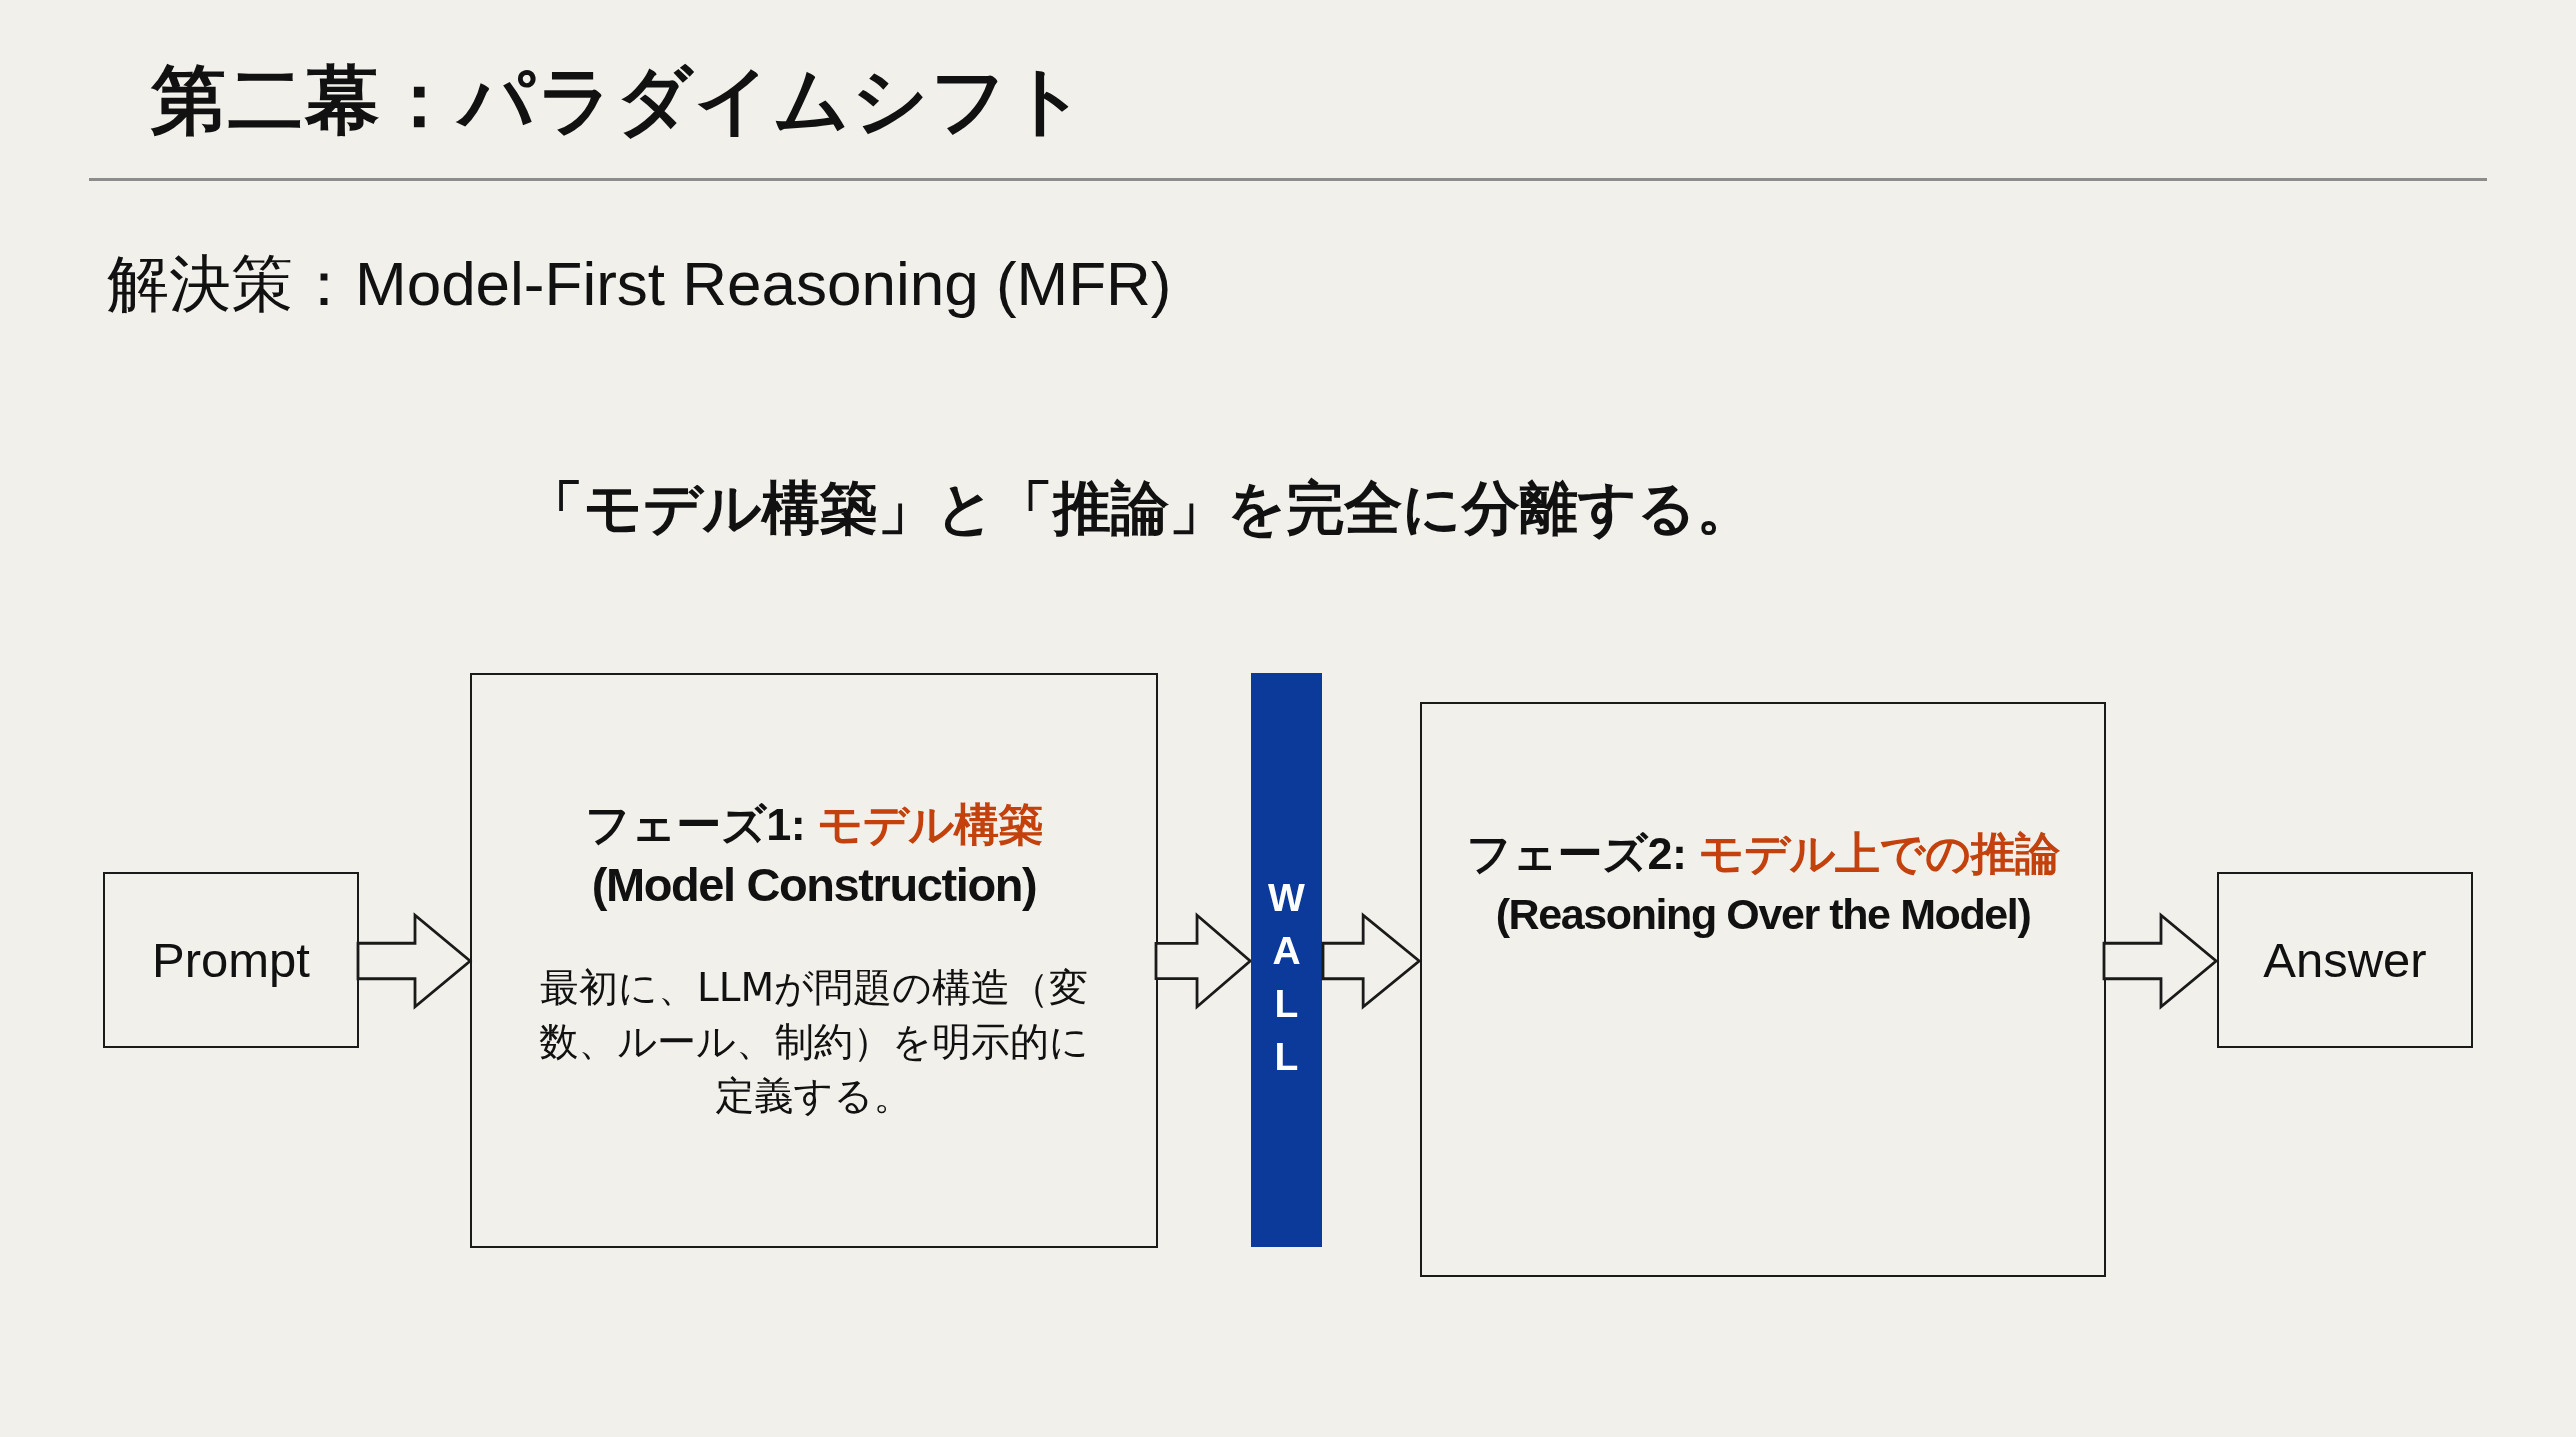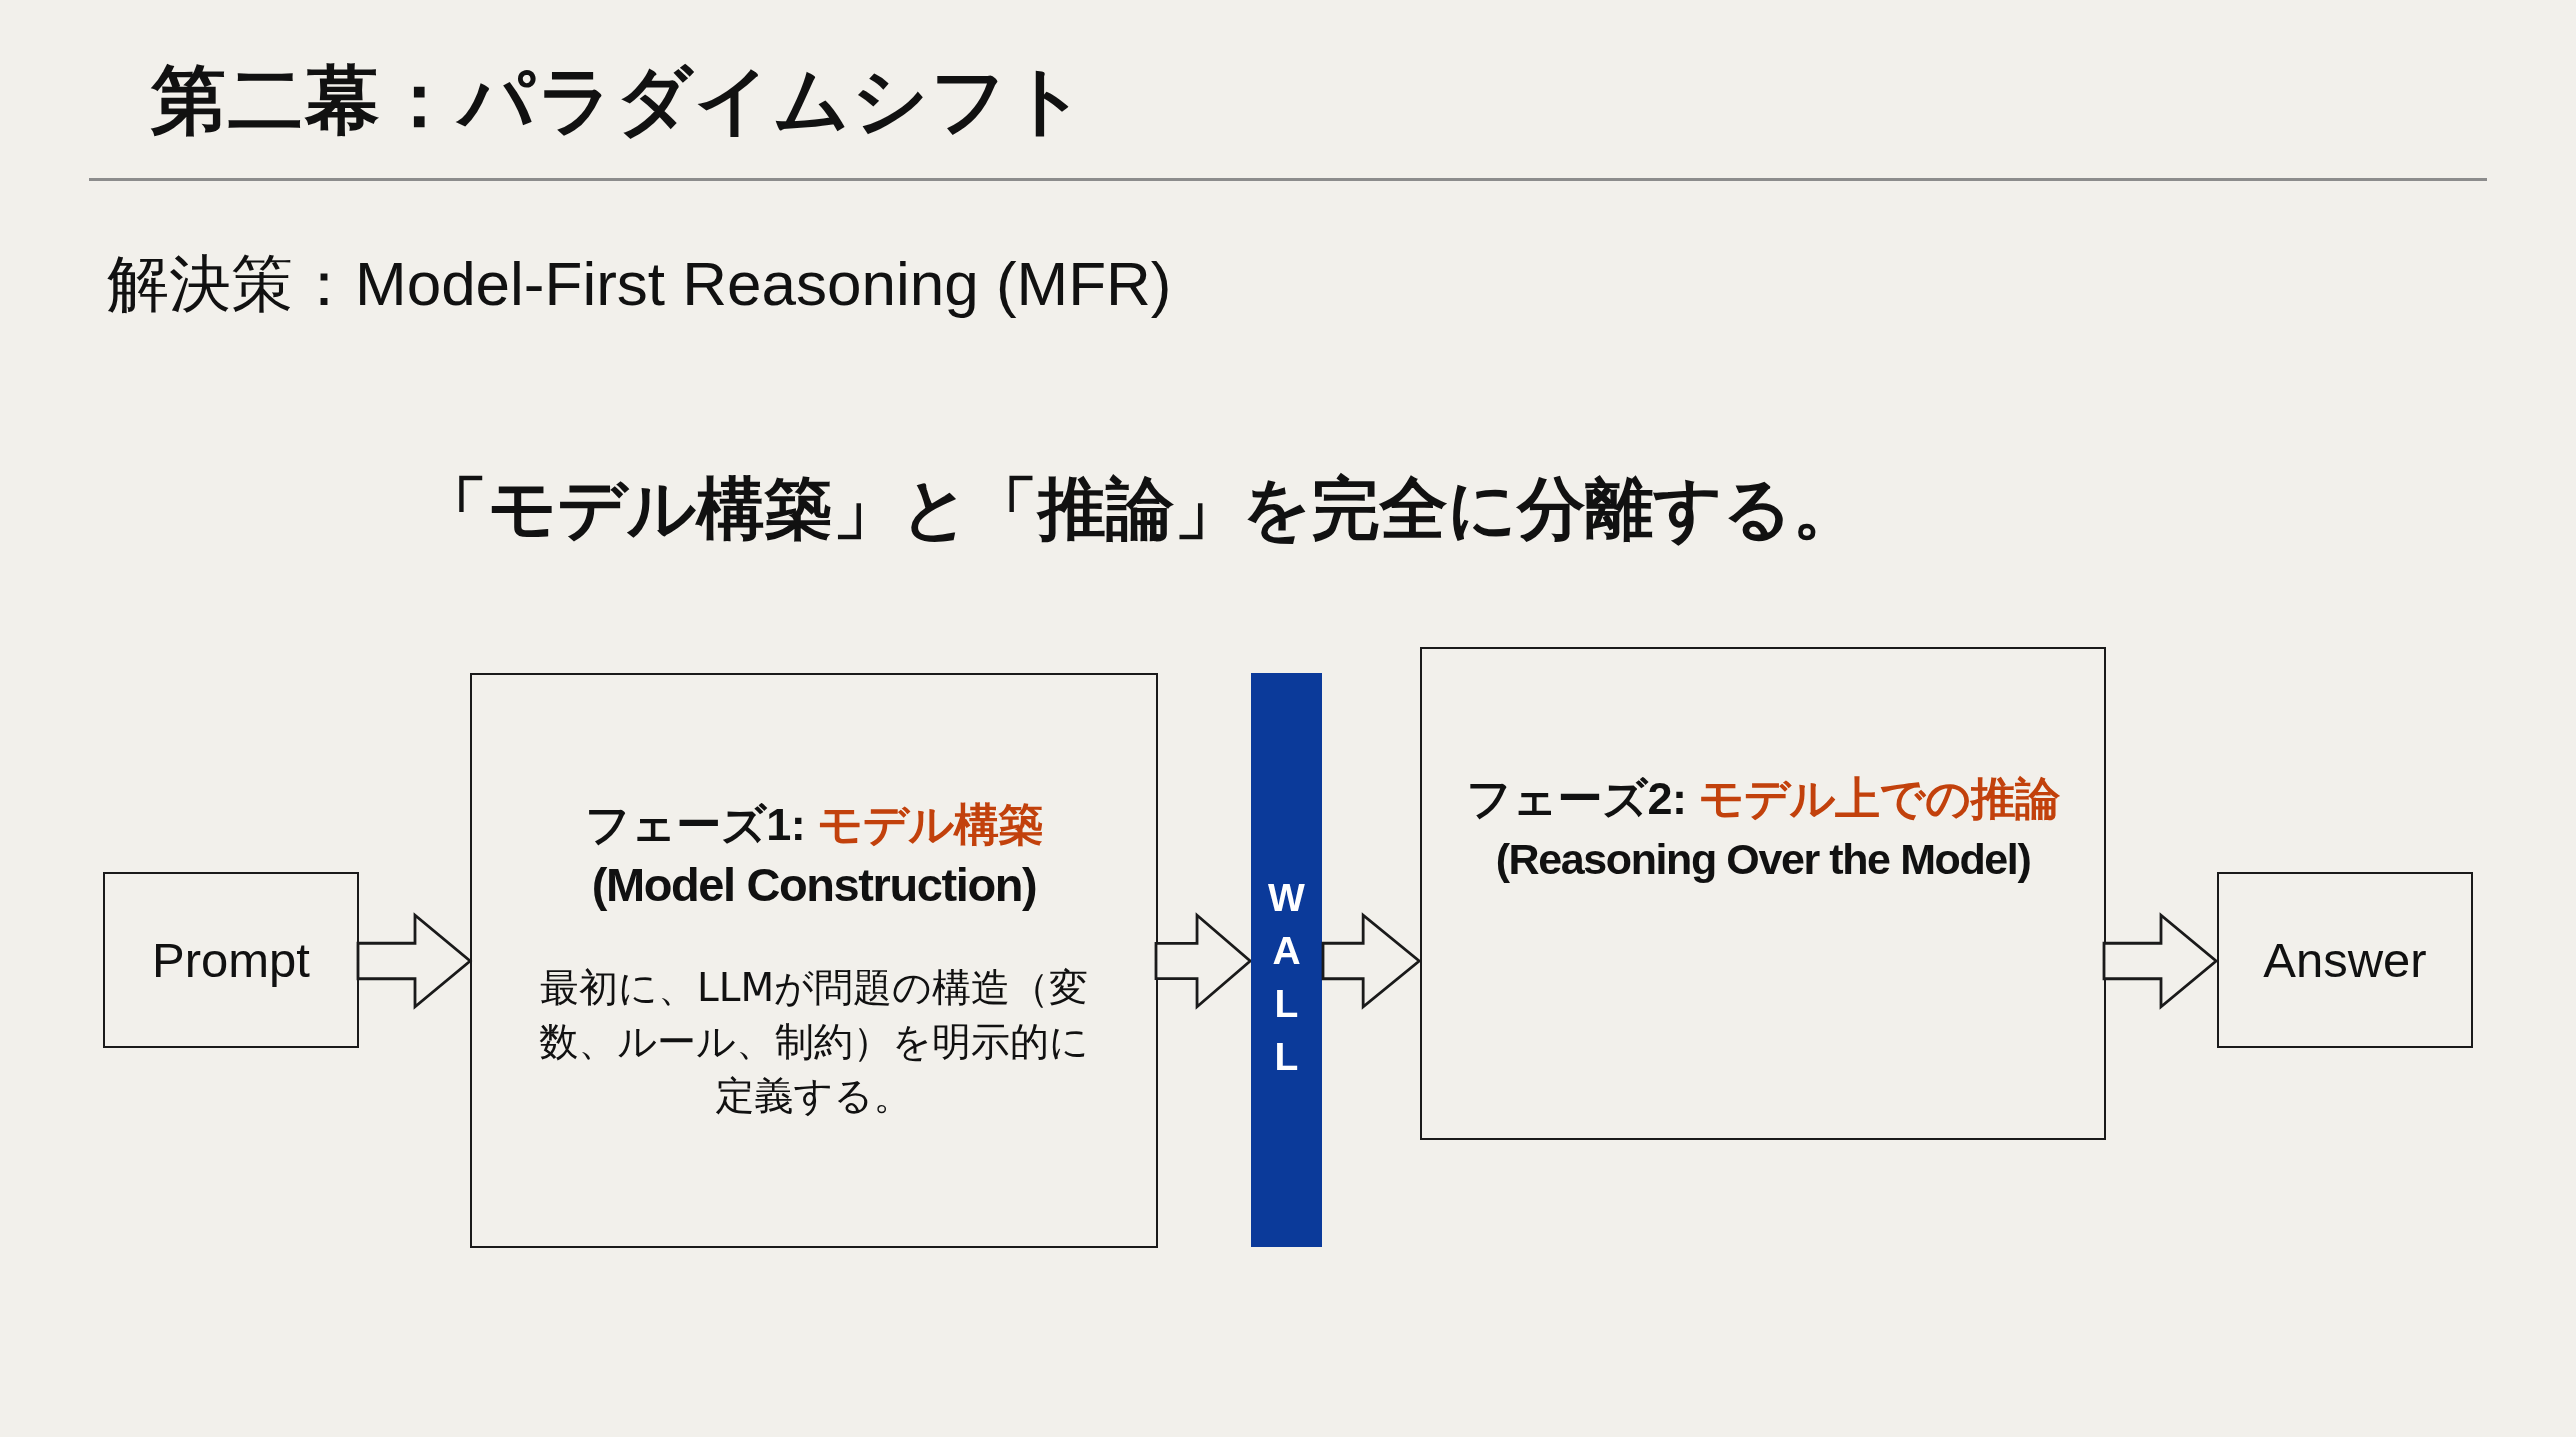--- a/index.html
+++ b/index.html
@@ -15,21 +15,21 @@
     letter-spacing: 1.9px; white-space: nowrap; margin-left: 46px;
   }
   .divider { left: 89px; top: 178px; width: 2398px; height: 2.8px; background: #8c8c8c; }
   .subtitle {
     left: 107px; top: 242px; font-size: 62px; line-height: 84px; white-space: nowrap;
     font-family: "Liberation Sans", sans-serif;
   }
   .subtitle .jp { font-family: "DejaVu Sans", sans-serif; }
   .headline {
     left: 0; top: 457px; width: 2280px; text-align: center;
-    font-size: 68px; font-weight: bold; line-height: 103px; white-space: nowrap;
+    font-size: 58px; font-weight: bold; line-height: 103px; white-space: nowrap;
   }
   .box { border: 2.8px solid #1a1a1a; box-sizing: border-box; background: transparent; }
   .small-box {
     display: flex; align-items: center; justify-content: center;
     font-family: "Liberation Sans", sans-serif; font-size: 49px;
   }
   .phase {
     display: flex; flex-direction: column; align-items: center; text-align: center;
   }
   .phase-title {
@@ -92,21 +92,21 @@
     <span class="wall-letter">A</span>
     <span class="wall-letter">L</span>
     <span class="wall-letter">L</span>
   </div>
 </div>
 
 <svg class="arrow" style="left:1323px; top:914px;" width="99" height="94" viewBox="0 0 106 100">
   <polygon points="0,31 43,31 43,1 103,50 43,99 43,69 0,69" fill="#f2f0eb" stroke="#1a1a1a" stroke-width="3"></polygon>
 </svg>
 
-<div class="abs box phase" style="left:1420px; top:647px; width:686px; height:493px;">
+<div class="abs box phase" style="left:1420px; top:702px; width:686px; height:575px;">
   <div class="phase-title">
     <span>フェーズ2: </span><span class="accent">モデル上での推論</span><br>
     <span class="en" style="font-size:43px;">(Reasoning Over the Model)</span>
   </div>
 </div>
 
 <svg class="arrow" style="left:2104px; top:914px;" width="114" height="94" viewBox="0 0 122 100">
   <polygon points="0,31 61,31 61,1 120,50 61,99 61,69 0,69" fill="#f2f0eb" stroke="#1a1a1a" stroke-width="3"></polygon>
 </svg>
 

